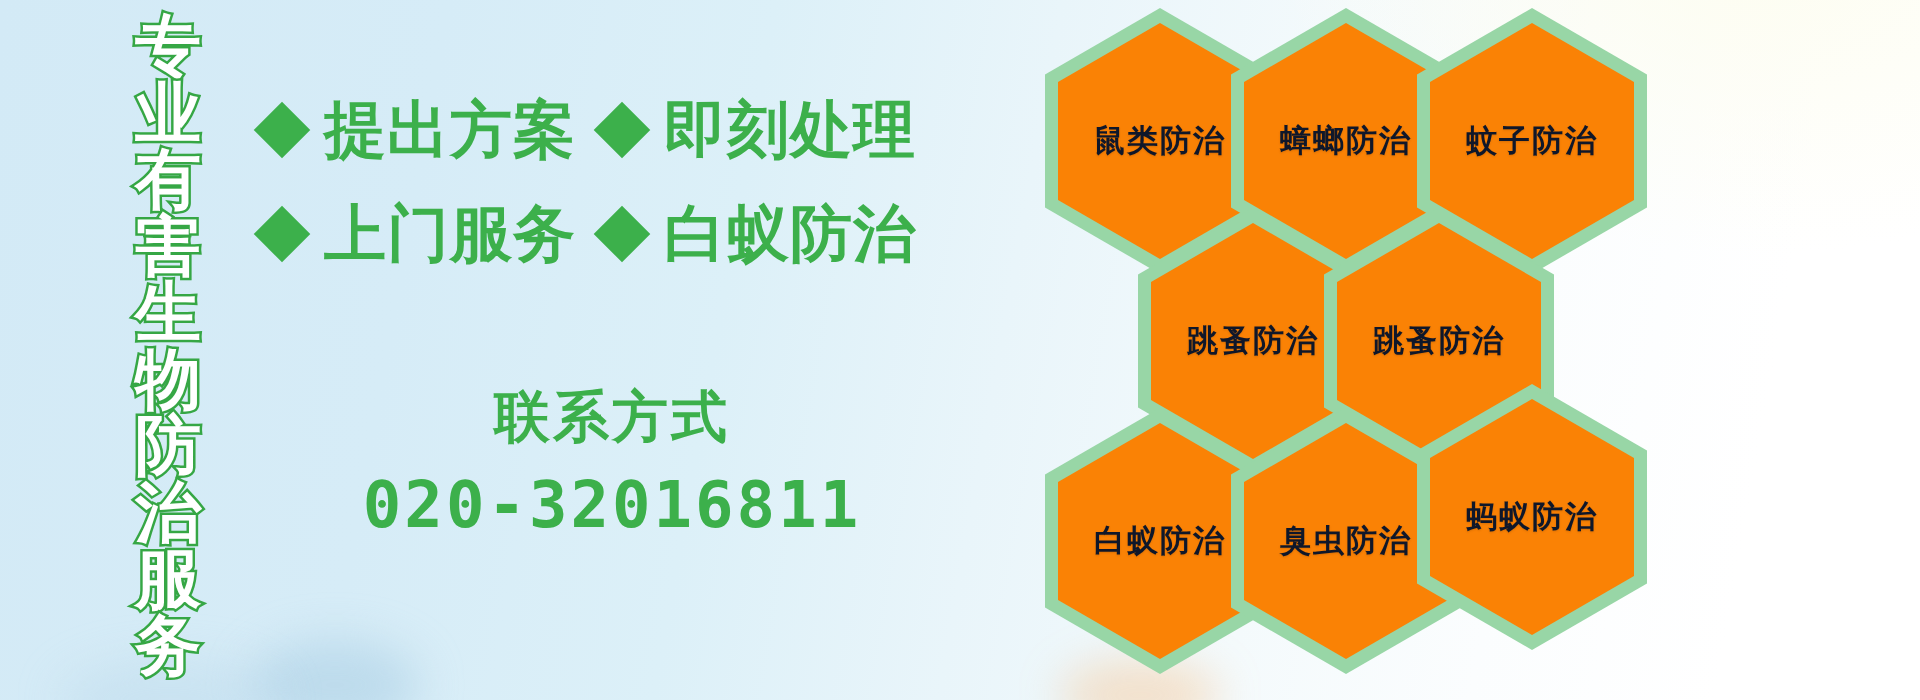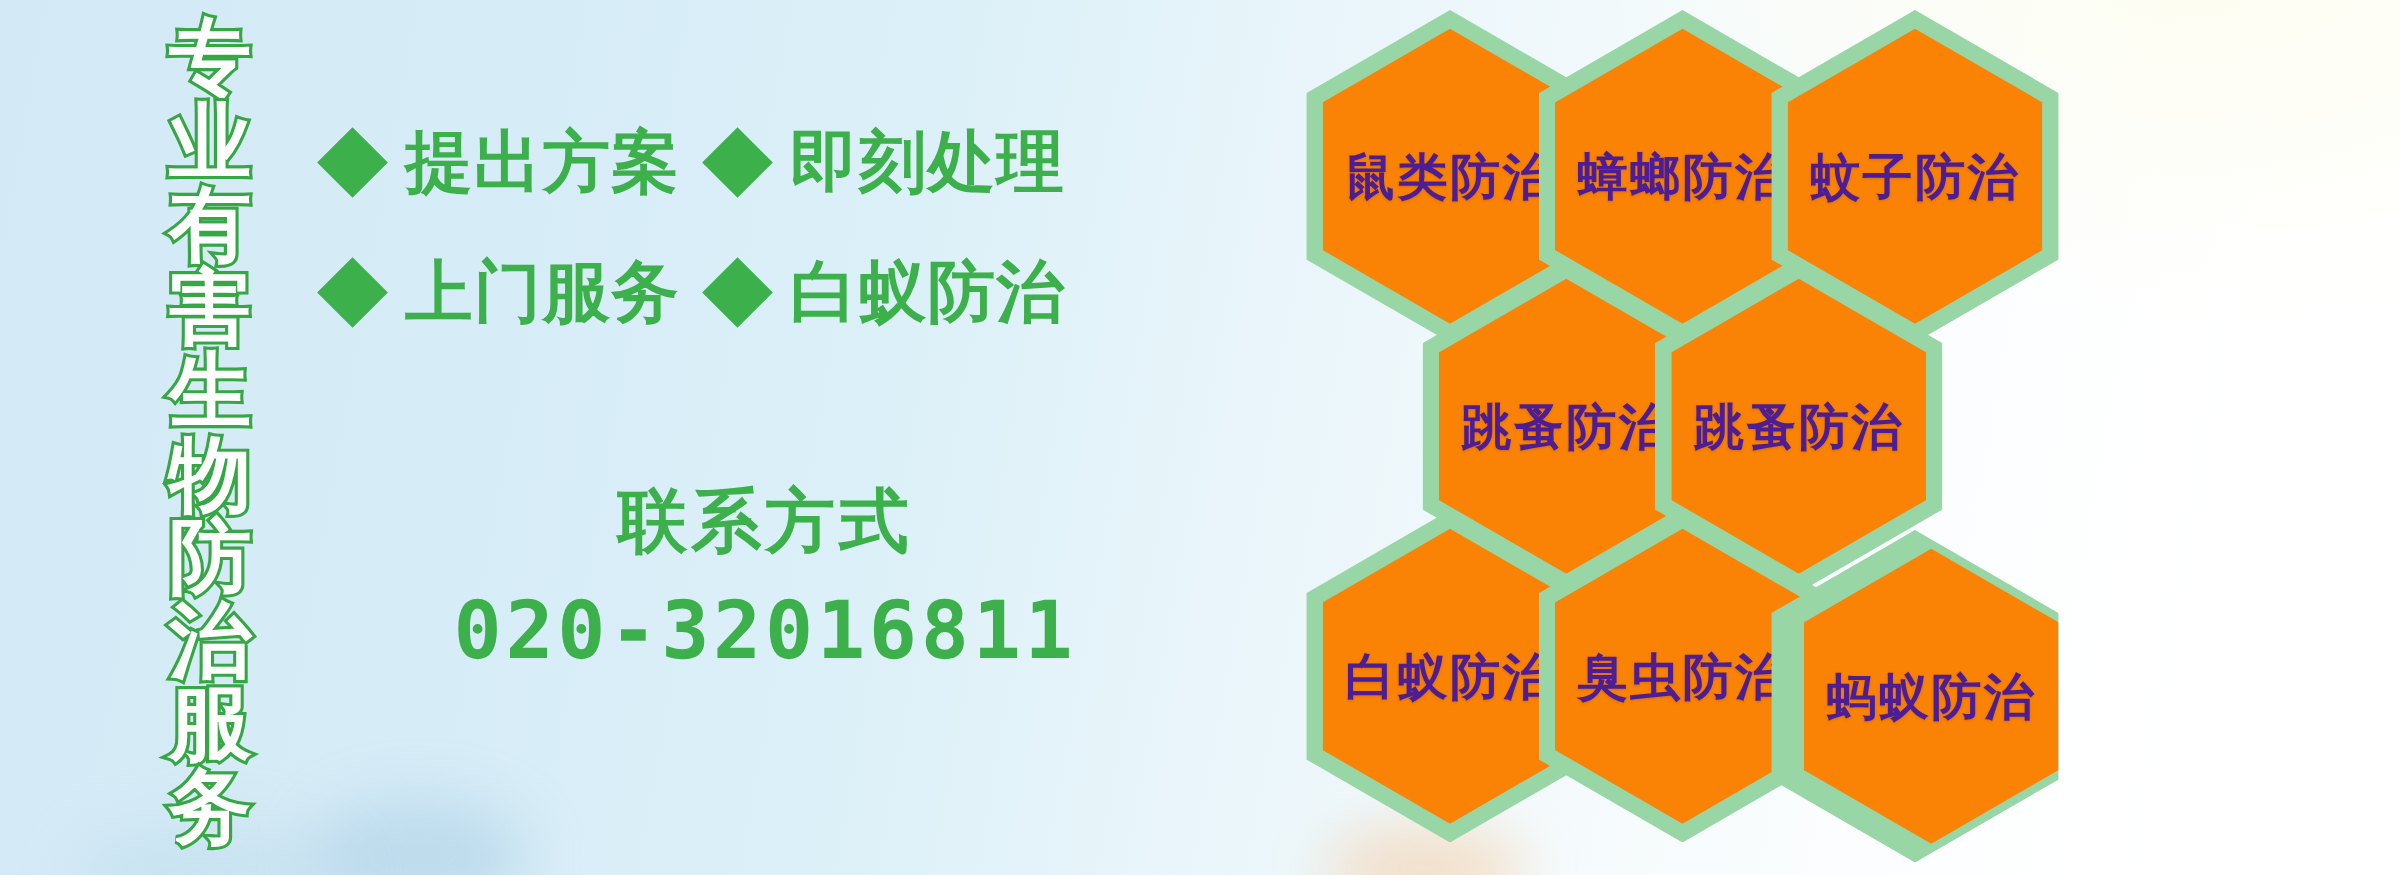--- a/index.html
+++ b/index.html
@@ -36,21 +36,21 @@
   }
 
   
   #feature-block{position:absolute;left:262px;top:78px;width:640px;}
   .feature-row{display:flex;align-items:center;height:104px;}
   .dia{
     width:40px;height:40px;flex:none;background:#3cb04b;
     transform:rotate(45deg);margin-right:22px;
   }
   .feature-text{
-    font-size:54px;font-weight:bold;color:#3cb04b;letter-spacing:1px;
+    font-size:62px;font-weight:bold;color:#3cb04b;letter-spacing:1px;
     white-space:nowrap;margin-right:26px;
     font-family:"DejaVu Sans","Liberation Sans",sans-serif;
     text-align:center;
   }
   .feature-text.last{margin-right:16px;}
 
   
   #contact-block{position:absolute;left:262px;top:380px;width:700px;text-align:center;}
   #contact-title{
     font-size:56px;font-weight:bold;color:#3cb04b;letter-spacing:3px;
@@ -73,21 +73,21 @@
     background:#98d6a6;
   }
   .hex .inner{
     width:204px;height:236px;
     display:flex;align-items:center;justify-content:center;
     -webkit-clip-path:polygon(50% 0%,100% 25%,100% 75%,50% 100%,0% 75%,0% 25%);
     clip-path:polygon(50% 0%,100% 25%,100% 75%,50% 100%,0% 75%,0% 25%);
     background:#fa8205;
   }
   .hex .lbl{
-    font-size:40px;font-weight:bold;color:#4c1d95;letter-spacing:2px;
+    font-size:31px;font-weight:bold;color:#0f172a;letter-spacing:2px;
     white-space:nowrap;
     font-family:Liberation Mono, monospace;
     text-shadow:0 1px 2px rgba(120,60,0,.25);
   }
 </style>
 </head>
 <body>
 
 <div id="stage">
 
@@ -168,21 +168,21 @@
         <span class="lbl">白蚁防治</span>
       </div>
     </div>
 
     <div class="hex" style="left:186px;top:408px;">
       <div class="inner">
         <span class="lbl">臭虫防治</span>
       </div>
     </div>
 
-    <div class="hex" style="left:372px;top:424px;justify-content:flex-end;">
+    <div class="hex" style="left:372px;top:384px;">
       <div class="inner">
         <span class="lbl">蚂蚁防治</span>
       </div>
     </div>
 
   </div>
 
 </div>
 
 </body></html>

